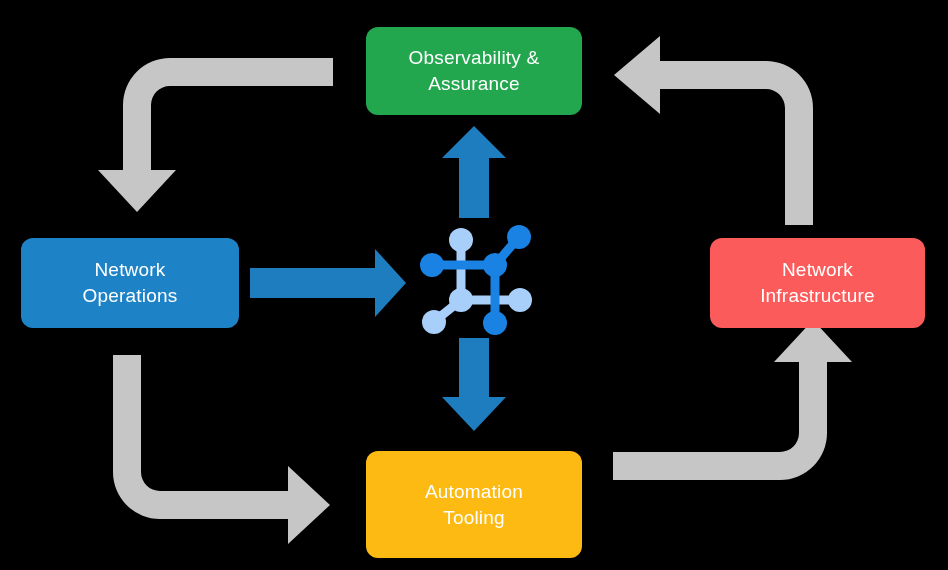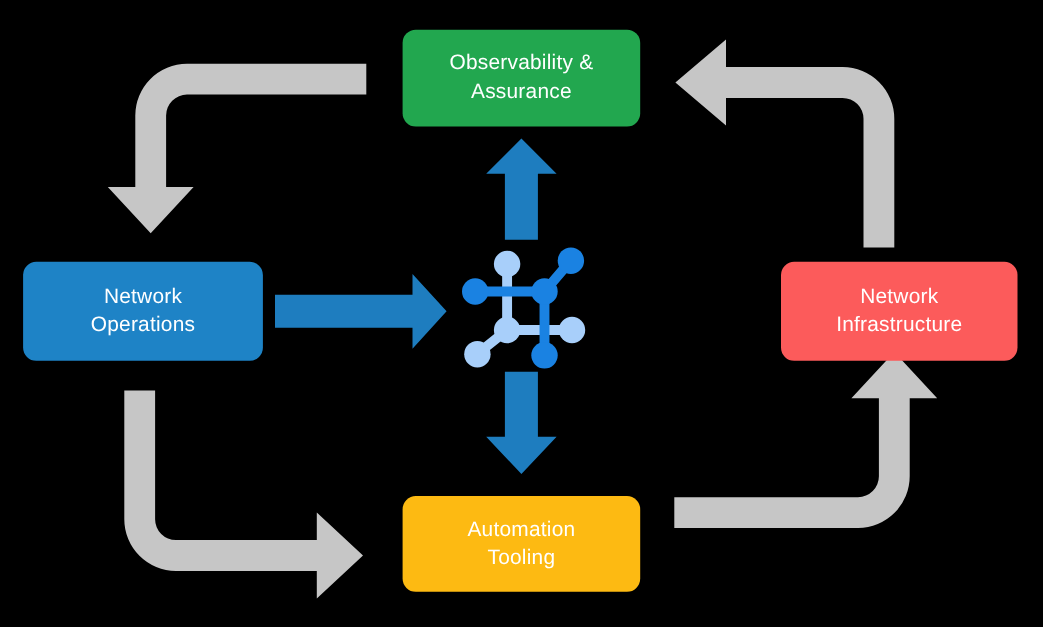--- a/index.html
+++ b/index.html
@@ -37,21 +37,21 @@
   }
   #box-network-operations {
     left: 21px; top: 238px; width: 218px; height: 90px;
     background: #1E83C6;
   }
   #box-network-infrastructure {
     left: 710px; top: 238px; width: 215px; height: 90px;
     background: #FC5B5B;
   }
   #box-automation-tooling {
-    left: 366px; top: 451px; width: 216px; height: 87px;
+    left: 366px; top: 451px; width: 216px; height: 107px;
     background: #FDBA12;
   }
   .svg-layer {
     position: absolute;
     left: 0; top: 0;
     width: 948px;
     height: 570px;
     pointer-events: none;
   }
   .svg-layer * { pointer-events: auto; }

